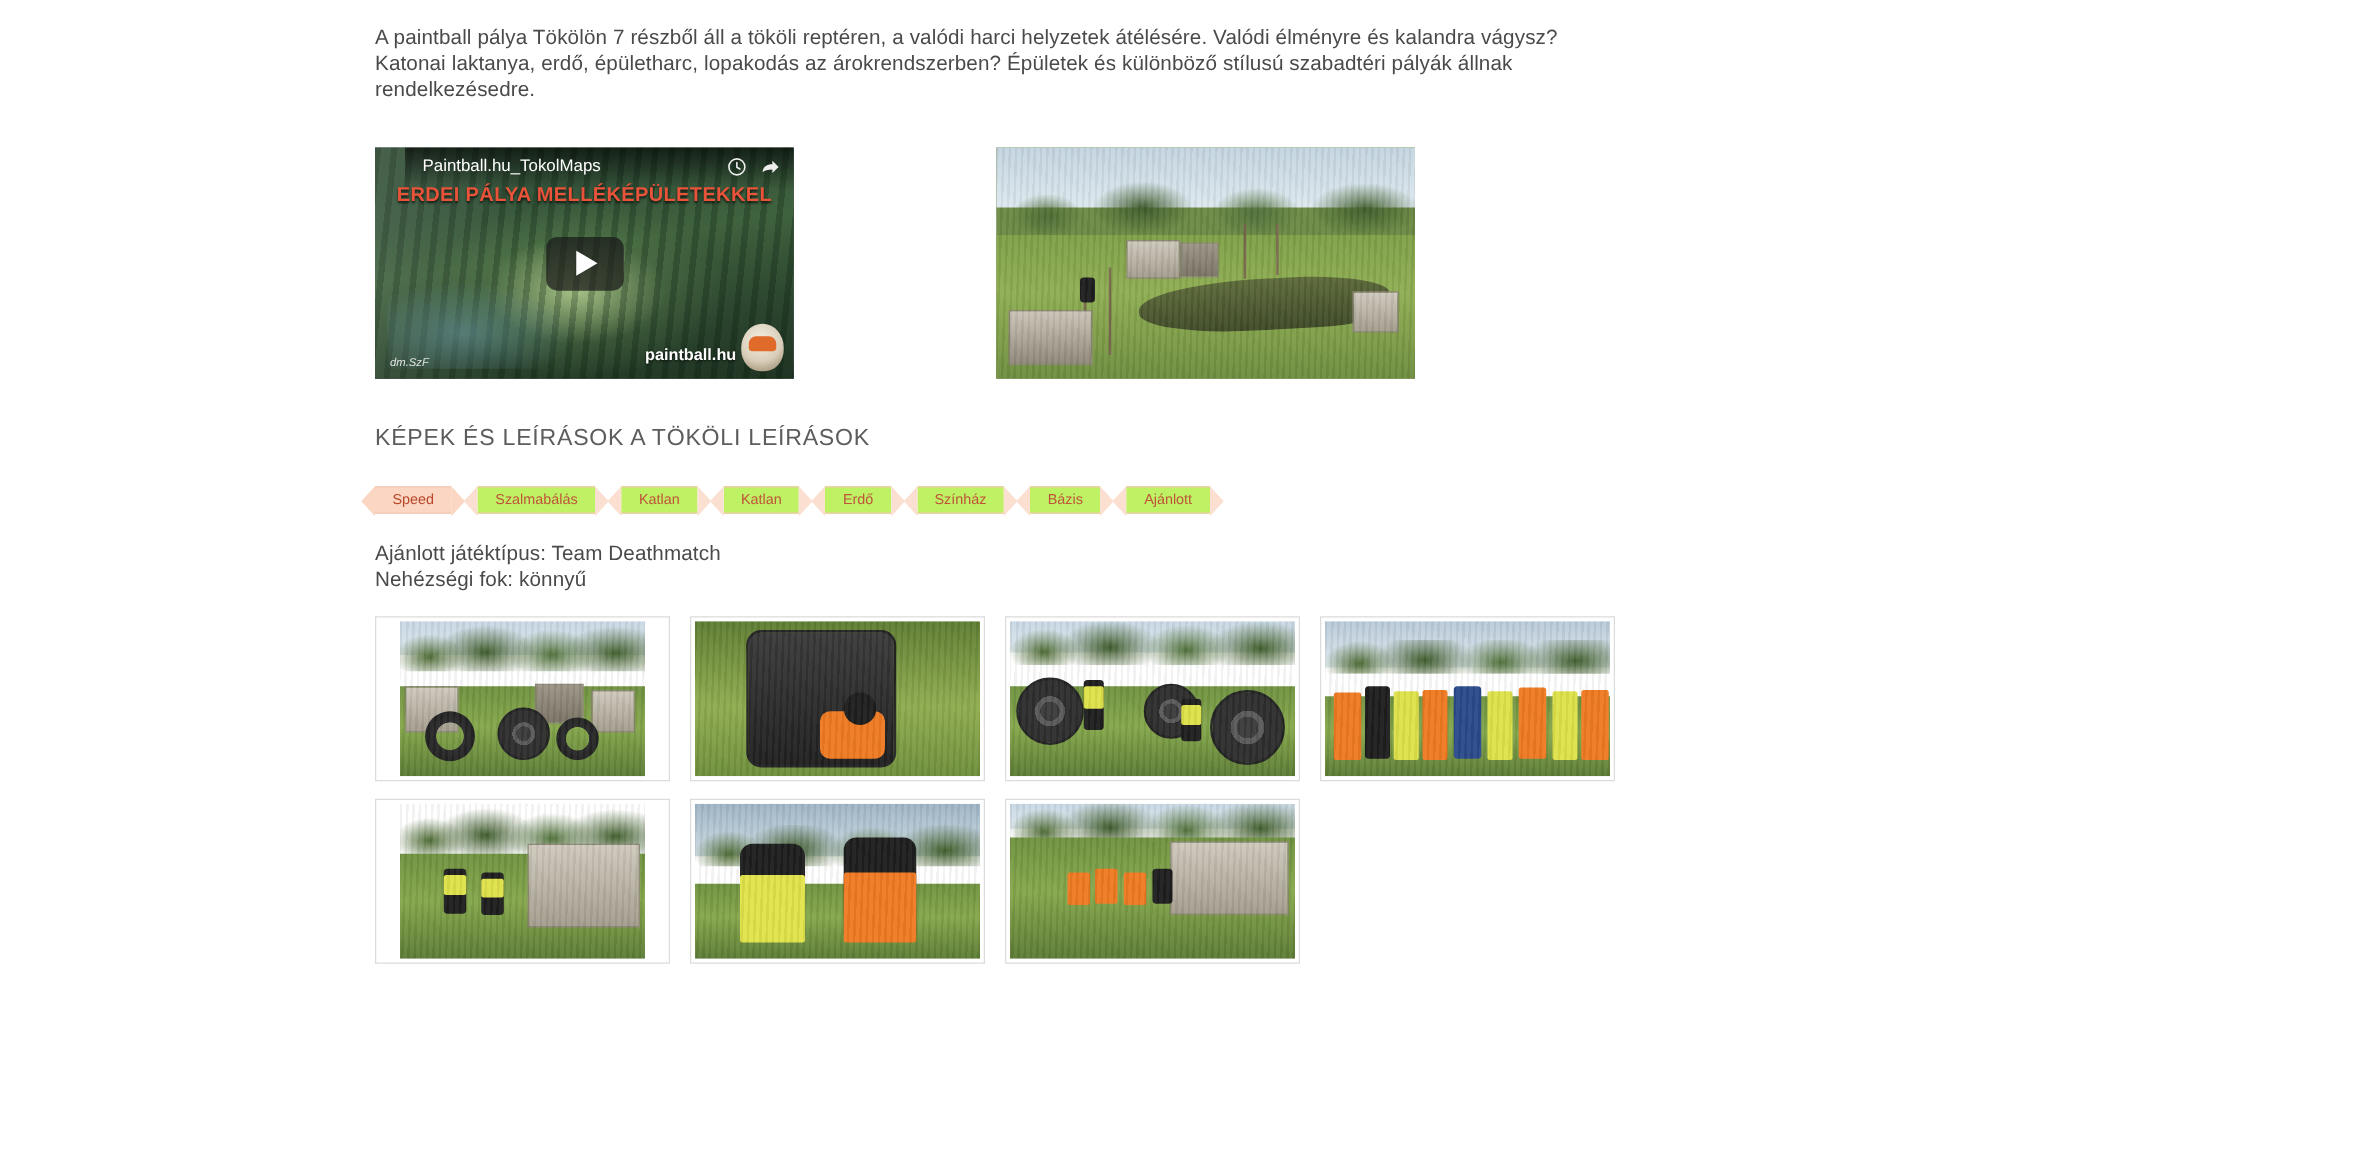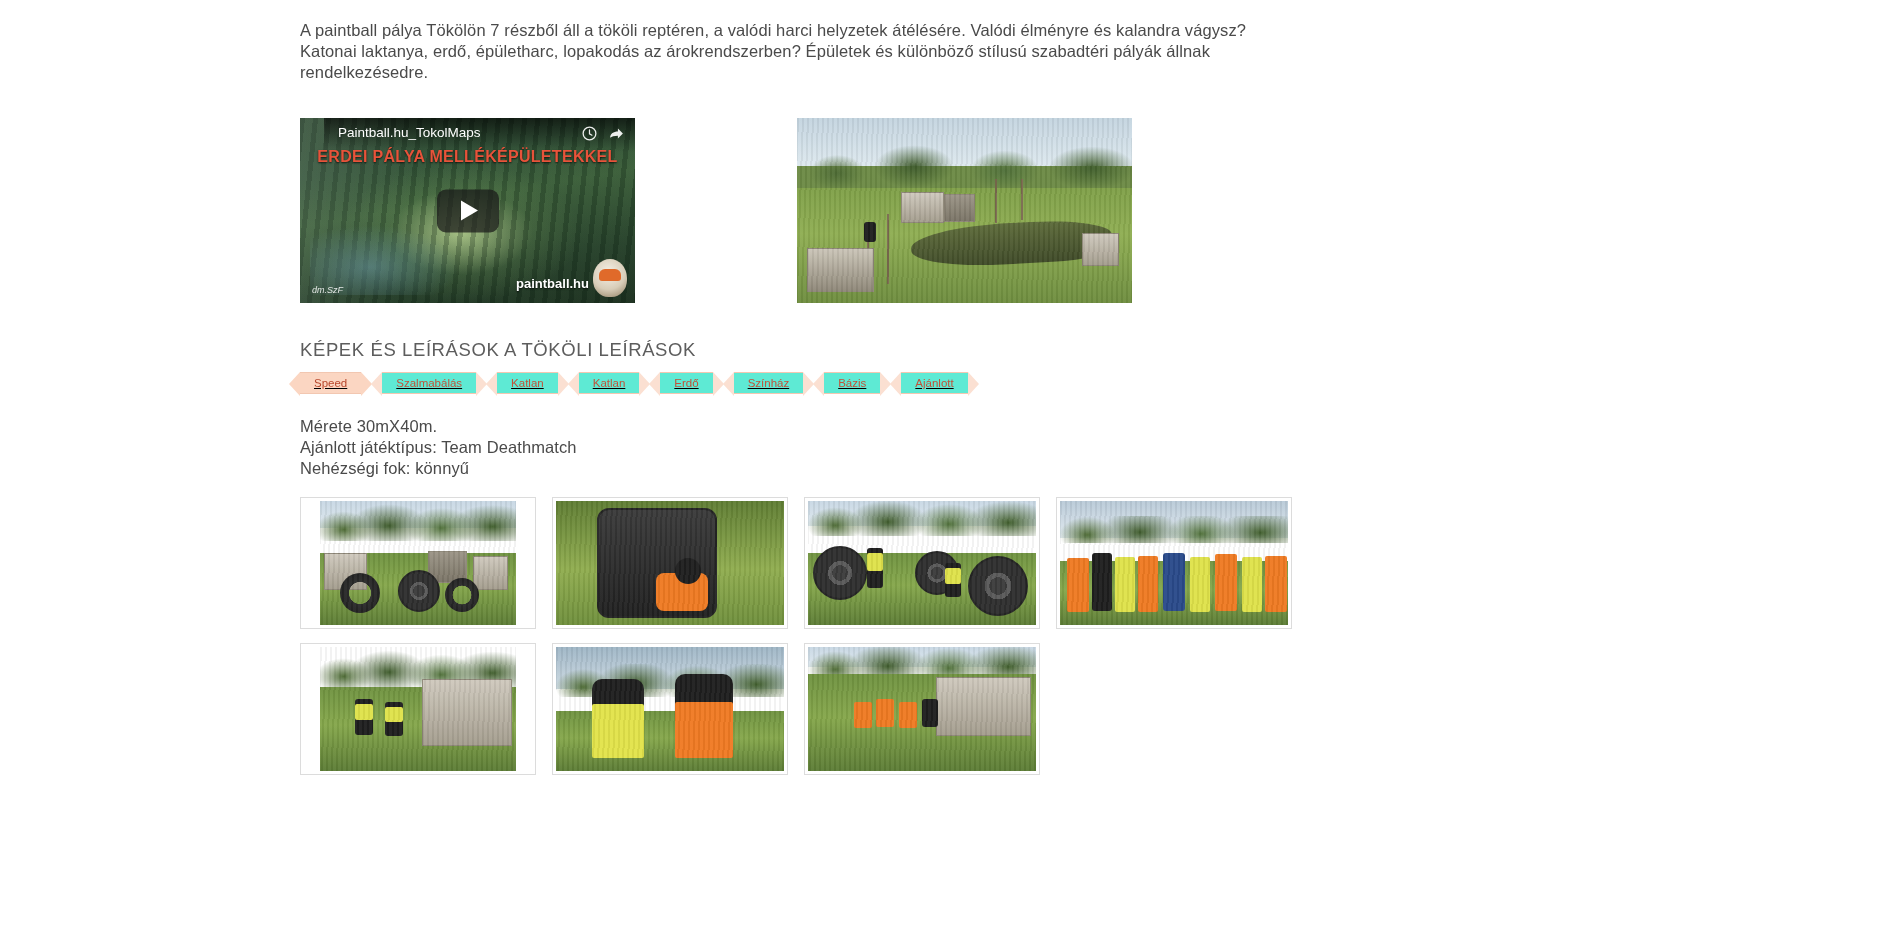--- a/index.html
+++ b/index.html
@@ -185,30 +185,29 @@
   .section-title {
     margin: 36px 0 0 0;
     font-size: 18.5px;
     font-weight: normal;
     color: #5d5d5d;
     letter-spacing: 0.6px;
   }
 
   
   .tabs {
-    margin-top: 11px;
+    margin-top: 28px;
     display: flex;
     align-items: stretch;
     height: 22px;
-    text-decoration: underline;
   }
   .tab {
     position: relative;
     height: 22px;
-    background: #5eead4;
+    background: #bef264;
     margin-right: 21px;
     padding: 0 14px;
     display: flex;
     align-items: center;
     justify-content: center;
     color: #c0533a;
     font-size: 11.5px;
     white-space: nowrap;
     border-top: 1px solid #f2c7b1;
     border-bottom: 1px solid #f2c7b1;
@@ -390,21 +389,20 @@
         </div>
       <div class="tab">
           <span>Bázis</span>
         </div>
       <div class="tab">
           <span>Ajánlott</span>
         </div>
     </div>
 
     <div class="description">
-      <span class="line">Mérete 30mX40m.</span>
       <span class="line">Ajánlott játéktípus: Team Deathmatch</span>
       <span class="line">Nehézségi fok: könnyű</span>
     </div>
 
     <div class="gallery">
 
       <div class="thumb narrow">
         <div class="img">
           <div class="ph">
             <div class="ph-sky" style="height:22%"></div>

